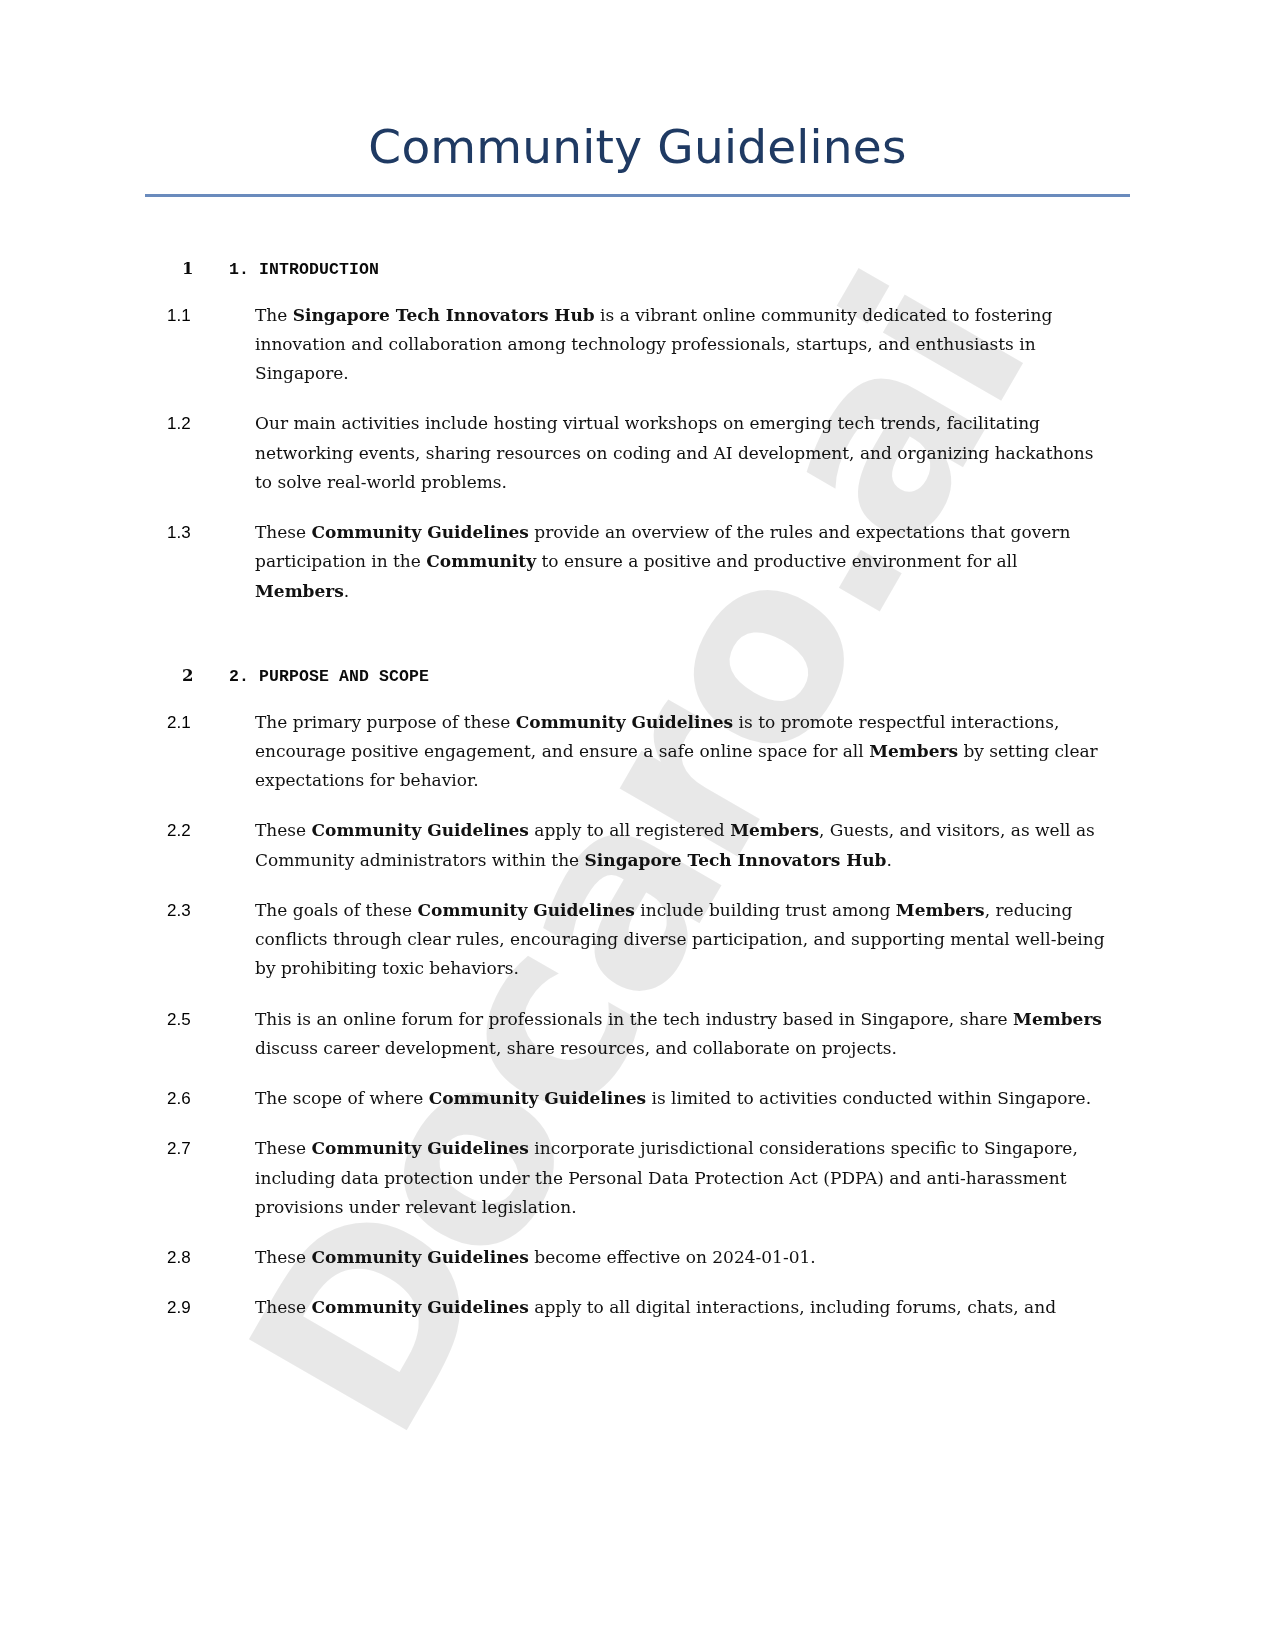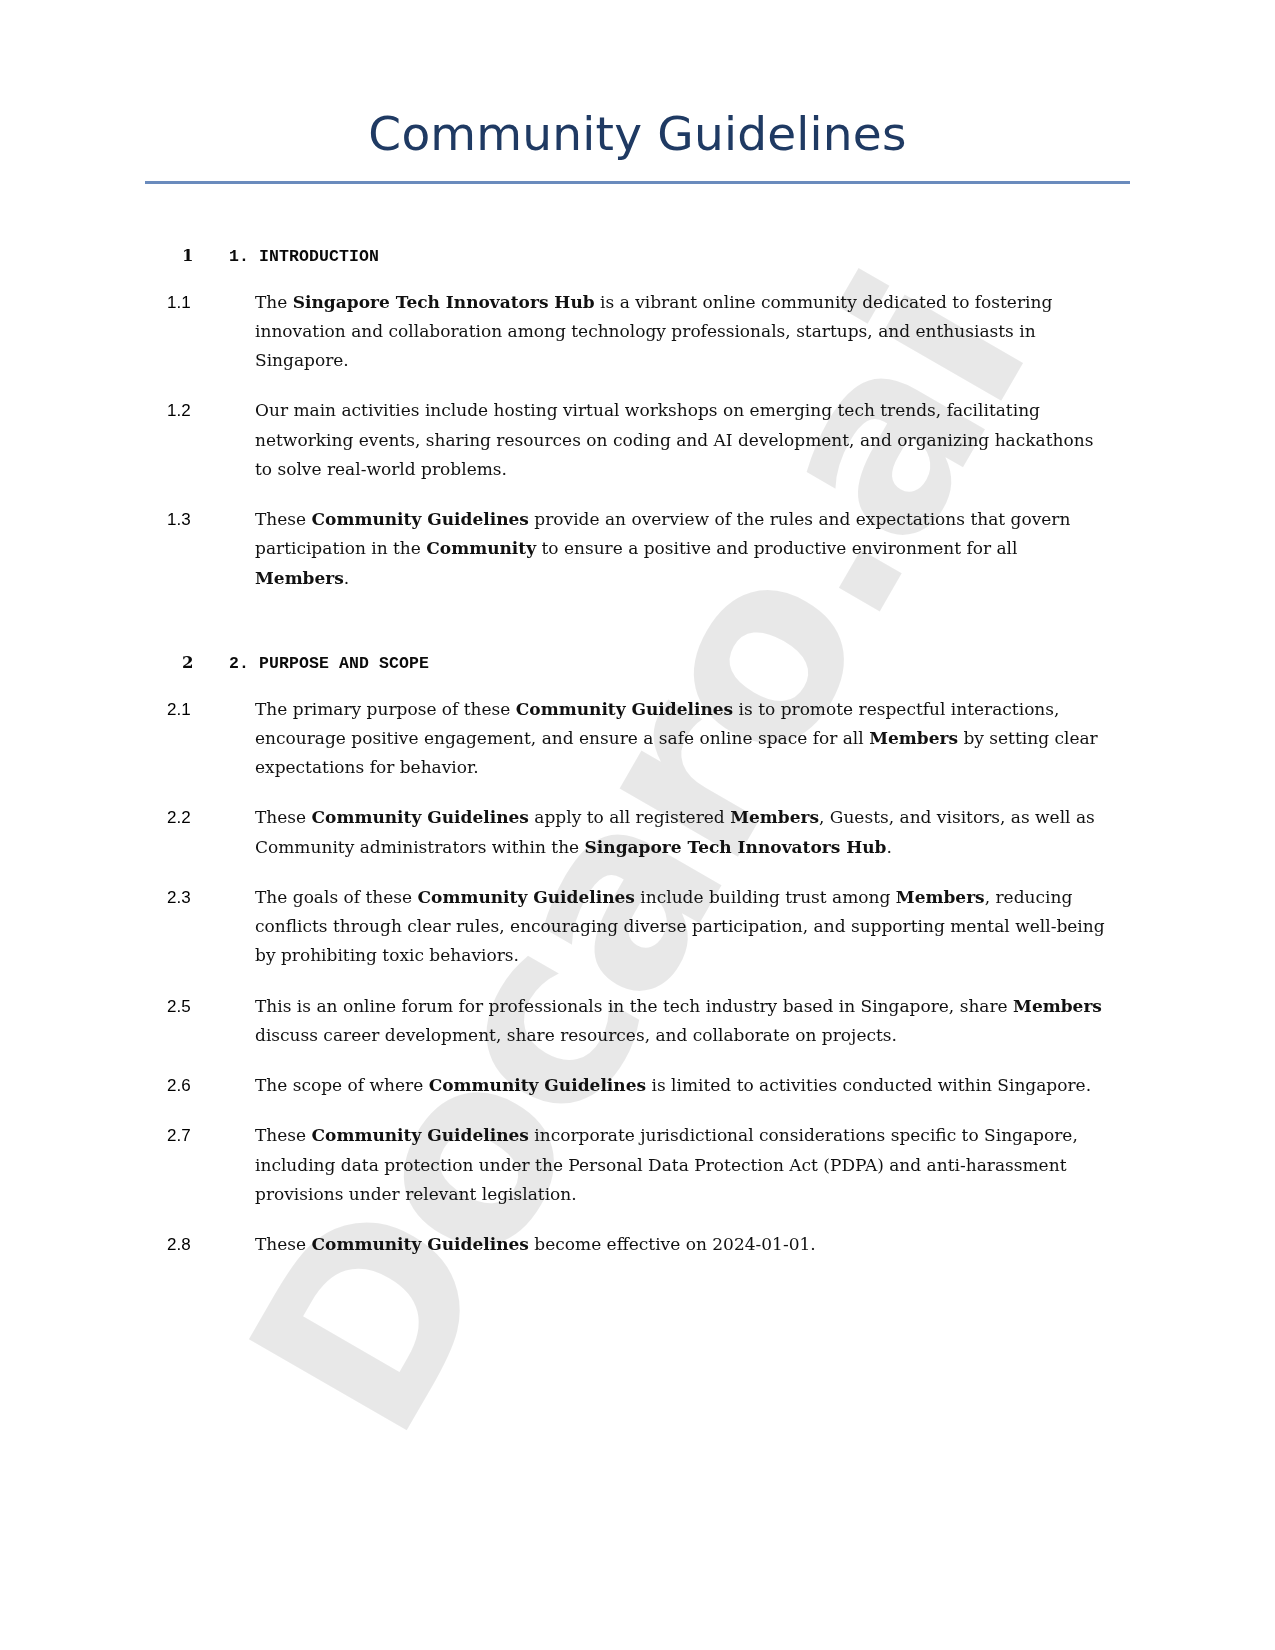--- a/index.html
+++ b/index.html
@@ -39,21 +39,21 @@
     color: #000000;
     opacity: 0.085;
     white-space: nowrap;
     line-height: 1;
   }
 
   
   .content {
     position: relative;
     z-index: 2;
-    padding: 0;
+    padding: 13px;
   }
 
   
   .doc-title {
     margin: 0;
     padding: 108px 0 0 0;
     text-align: center;
     font-family: "DejaVu Sans", sans-serif;
     font-weight: normal;
     font-size: 47px;
@@ -181,16 +181,20 @@
           <div class="cl-text"><span>The scope of where </span><b>Community Guidelines</b><span> is limited to activities conducted within Singapore.</span></div>
         </div>
         <div class="clause">
           <span class="cl-num">2.7</span>
           <div class="cl-text"><span>These </span><b>Community Guidelines</b><span> incorporate jurisdictional considerations specific to Singapore, including data protection under the Personal Data Protection Act (PDPA) and anti-harassment provisions under relevant legislation.</span></div>
         </div>
         <div class="clause">
           <span class="cl-num">2.8</span>
           <div class="cl-text"><span>These </span><b>Community Guidelines</b><span> become effective on 2024-01-01.</span></div>
         </div>
+        <div class="clause">
+          <span class="cl-num">2.9</span>
+          <div class="cl-text"><span>These </span><b>Community Guidelines</b><span> apply to all digital interactions, including forums, chats, and</span></div>
+        </div>
       </div>
 
   </div>
 </div>
 
 </body></html>

